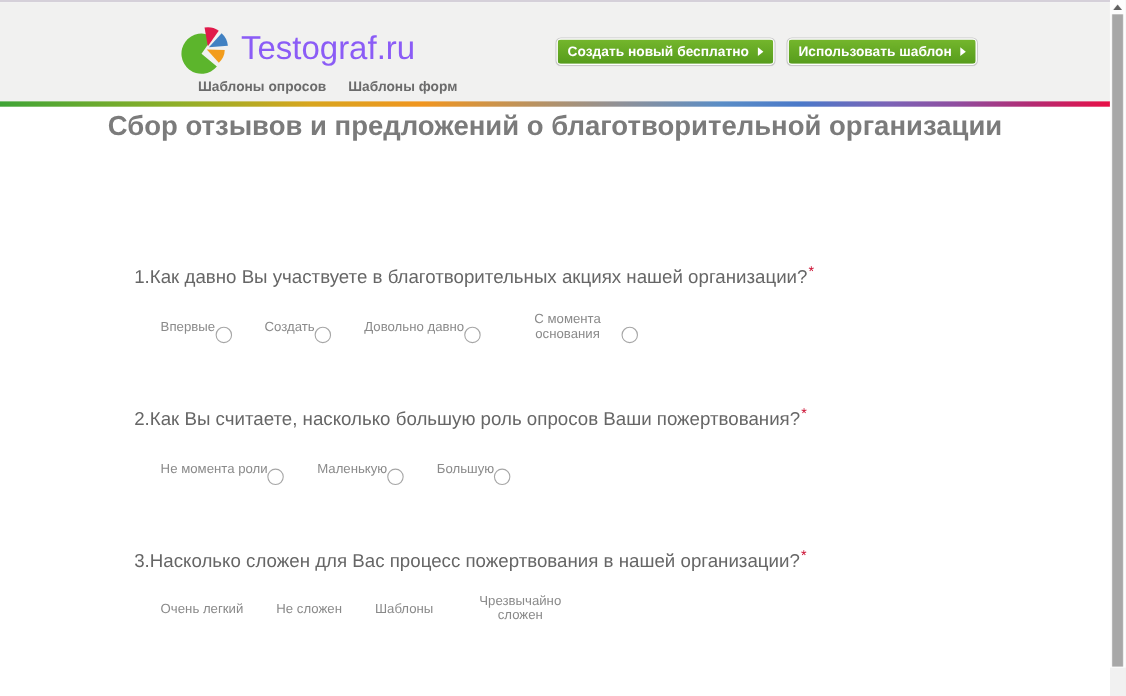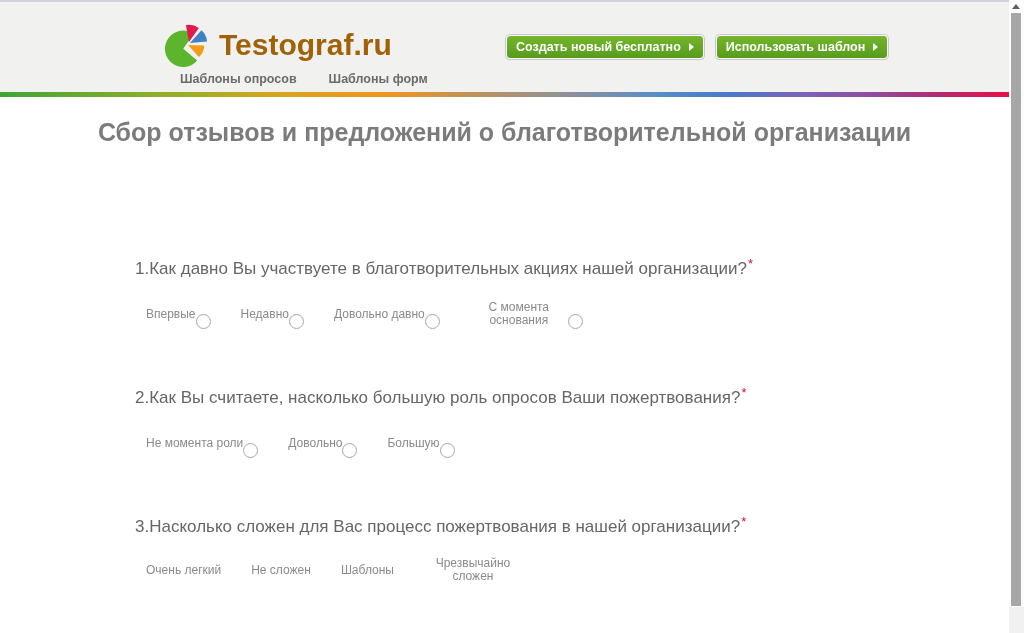--- a/index.html
+++ b/index.html
@@ -4,45 +4,45 @@
 <style>
   * { margin:0; padding:0; box-sizing:border-box; }
   html,body { width:1024px; height:633px; overflow:hidden; background:#fff;
               font-family:"Liberation Sans", sans-serif; }
   .top-border { width:1024px; height:2px; background:#d5d0d9; }
   .page { position:absolute; left:0; top:2px; width:1009px; }
 
   
   .header { position:relative; height:90px; background:#f1f1f0; }
   .logo-wrap { position:absolute; left:164px; top:18px; width:48px; height:48px; cursor:pointer; }
-  .brand { position:absolute; left:219px; top:26px; font-size:30px; font-weight:bold;
-           color:#a16207; letter-spacing:0px; cursor:pointer; }
-  .nav { position:absolute; left:180px; top:70px; display:flex; gap:32px; }
+  .brand { position:absolute; left:219px; top:26px; font-size:30px; font-weight:normal;
+           color:#8b5cf6; letter-spacing:0px; cursor:pointer; }
+  .nav { position:absolute; left:180px; top:70px; display:flex; gap:20px; }
   .nav-link { font-size:12.5px; font-weight:bold; color:#6b6b6b; cursor:pointer; }
   .actions { position:absolute; left:506px; top:33px; display:flex; gap:12px; }
   .btn { display:flex; align-items:center; height:24px; padding:0 9px;
          background:linear-gradient(#74b62c,#569c1c); border:1px solid #fff; border-radius:4px;
          box-shadow:0 0 0 1px #c9c9c9, 0 1px 1px rgba(0,0,0,.15);
          color:#fff; font-size:12.5px; font-weight:bold; cursor:pointer; white-space:nowrap; }
   .btn-arrow { width:0; height:0; border-top:4px solid transparent; border-bottom:4px solid transparent;
                border-left:5px solid #fff; margin-left:8px; }
 
   .rainbow { height:5px; width:1009px;
     background:linear-gradient(to right,
       #3fa436 0%, #8faf28 16%, #d8a51e 28%, #f0951f 38%, #ba9260 48%,
       #8f9198 56%, #5a8dc6 65%, #4a79c9 72%, #7b63b6 80%, #8e4ea0 86%,
       #b32a72 93%, #e80f46 100%); }
 
   
   .content { background:#fff; }
-  .survey-title { margin:21px 0 0 0; text-align:center; font-size:25px; line-height:29px;
+  .survey-title { margin:4px 0 0 0; text-align:center; font-size:25px; line-height:29px;
                   font-weight:bold; color:#7b7b7b; }
   .questions { margin:107px 0 0 122px; }
   .question { margin-bottom:54px; }
-  .q-text { font-size:17px; line-height:20px; color:#666;margin-left:13px; }
+  .q-text { font-size:17px; line-height:20px; color:#666; }
   .req { color:#cc1033; font-size:13px; vertical-align:6px; margin-left:1px; }
   .options { display:flex; align-items:stretch; gap:30px; margin:20px 0 0 24px; }
   .option { display:flex; flex-direction:row; justify-content:flex-end; align-items:center; }
   .opt-label { font-size:12px; line-height:13px; color:#8a8a8a; max-width:98px; text-align:center; }
   .radio { width:15px; height:15px; margin-top:15px; background:#fff;
            border:1px solid #a6a6a6; border-radius:50%; cursor:pointer; flex:0 0 auto; }
 
   
   .scrollbar { position:fixed; top:0; right:0; width:15px; height:633px; background:#fdfdfd; }
   .scroll-up-arrow { position:absolute; top:4px; left:3px; width:0; height:0; cursor:pointer;
@@ -91,21 +91,21 @@
     <div class="q-text">
       <span>1.</span><span>Как давно Вы участвуете в благотворительных акциях нашей организации?</span><sup class="req">*</sup>
     </div>
     <div class="options">
   <div class="option">
     <div class="opt-label">Впервые</div>
     <div class="radio"></div>
   </div>
 
   <div class="option">
-    <div class="opt-label">Недавно</div>
+    <div class="opt-label">Создать</div>
     <div class="radio"></div>
   </div>
 
   <div class="option">
     <div class="opt-label">Довольно давно</div>
     <div class="radio"></div>
   </div>
 
   <div class="option">
     <div class="opt-label">С момента основания</div>
@@ -118,21 +118,21 @@
     <div class="q-text">
       <span>2.</span><span>Как Вы считаете, насколько большую роль опросов Ваши пожертвования?</span><sup class="req">*</sup>
     </div>
     <div class="options">
   <div class="option">
     <div class="opt-label">Не момента роли</div>
     <div class="radio"></div>
   </div>
 
   <div class="option">
-    <div class="opt-label">Довольно</div>
+    <div class="opt-label">Маленькую</div>
     <div class="radio"></div>
   </div>
 
   <div class="option">
     <div class="opt-label">Большую</div>
     <div class="radio"></div>
   </div>
 
 </div>
   </div>

